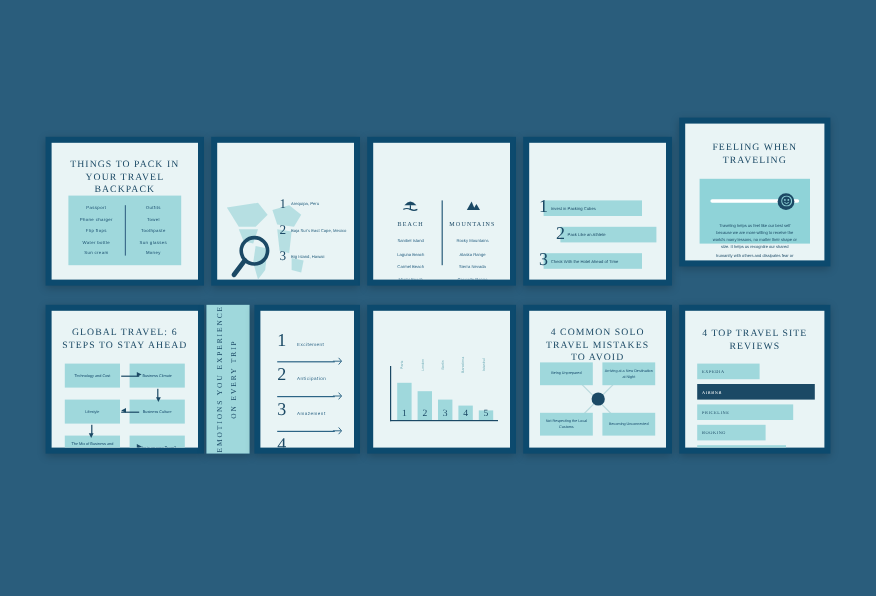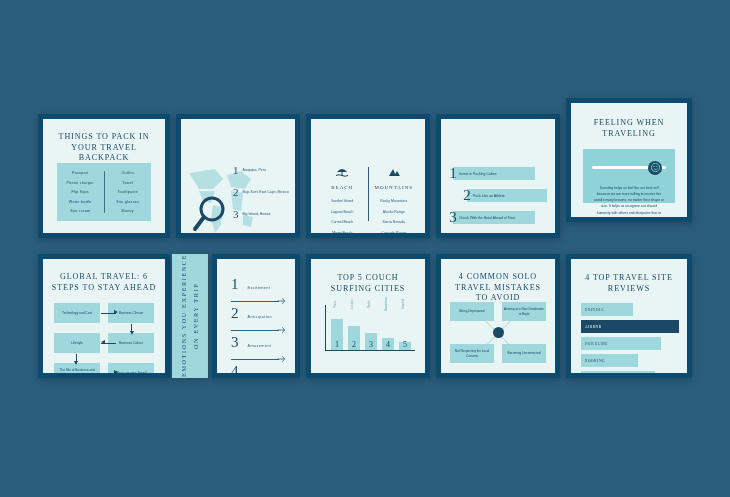--- a/index.html
+++ b/index.html
@@ -374,21 +374,20 @@
         <div class="emo-row">
           <div class="emo-n">4</div>
 
         </div>
       </div>
     </div>
   </div>
 
   <div class="card c9" style="left:306px;top:254px;width:124px;height:124px;">
     <div class="inner">
-      <div class="title">TOP 5 COUCH SURFING CITIES</div>
       <div class="chart">
         <div class="axis-y"></div>
         <div class="axis-x"></div>
         <div class="bars">
           <div class="barwrap">
             <div class="city">Paris</div>
             <div class="bar9" style="height:68%;">
               <span class="lbl">1</span>
             </div>
           </div>

